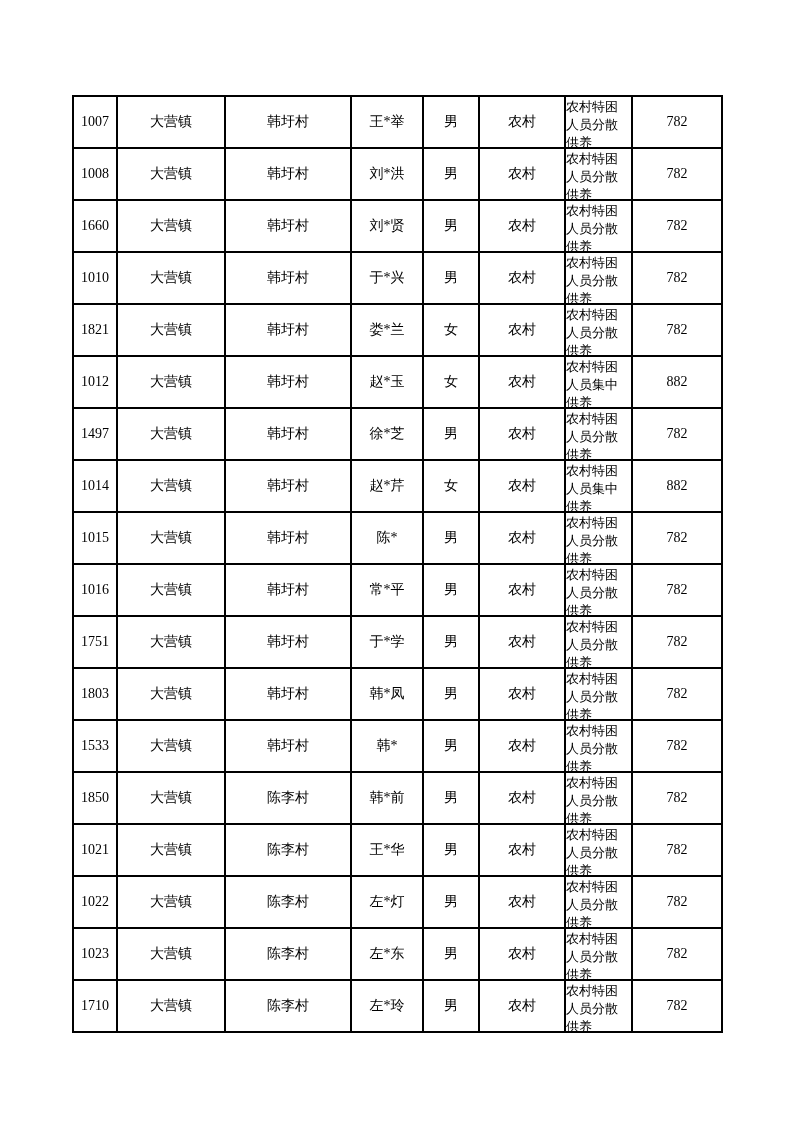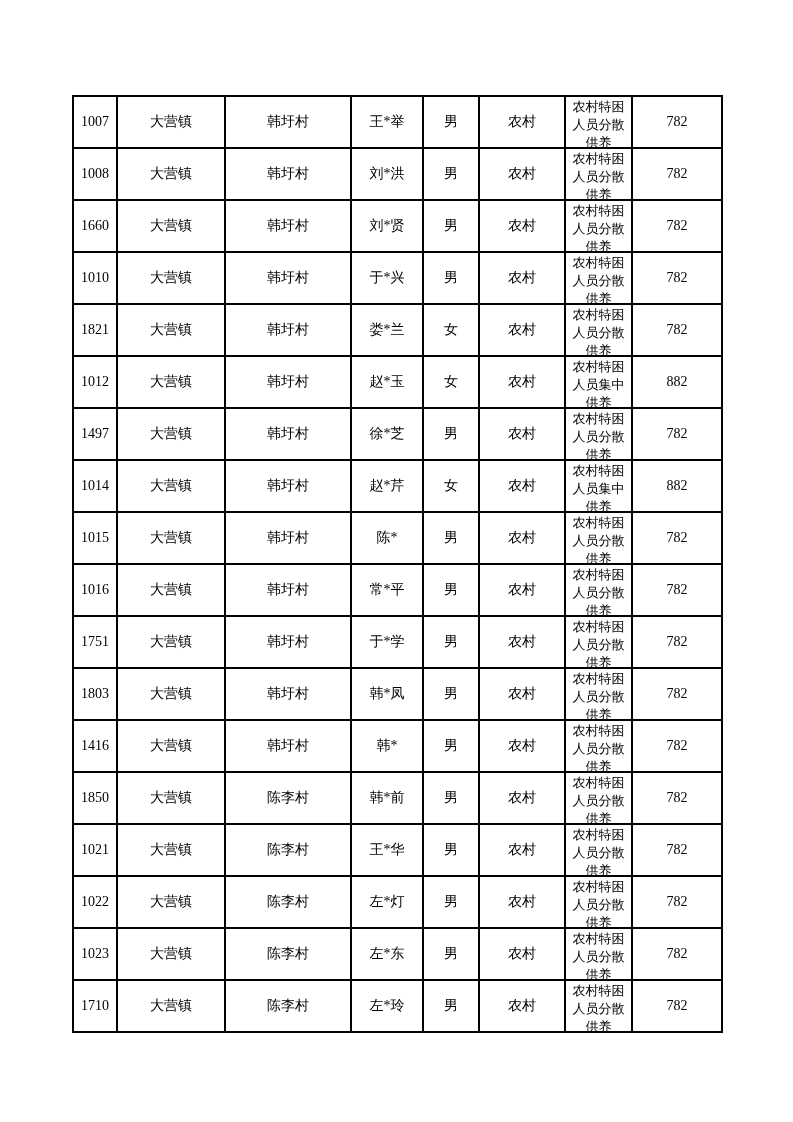--- a/index.html
+++ b/index.html
@@ -44,21 +44,21 @@
   td.cat-cell {
     vertical-align: top;
   }
   .cat-text {
     white-space: pre-line;
     line-height: 18px;
     font-size: 13px;
     height: 49px;
     overflow: hidden;
     padding-top: 1px;
-    text-align: center;
+    text-align: left;
   }
 </style>
 </head>
 <body>
 
 <div class="page">
   <table class="roster">
     <colgroup>
       <col class="c-id">
       <col class="c-town">
@@ -244,21 +244,21 @@
     <td>农村</td>
     <td class="cat-cell">
       <div class="cat-text">农村特困
 人员分散
 供养</div>
     </td>
     <td>782</td>
   </tr>
 
   <tr>
-    <td>1416</td>
+    <td>1533</td>
     <td>大营镇</td>
     <td>韩圩村</td>
     <td>韩*</td>
     <td>男</td>
     <td>农村</td>
     <td class="cat-cell">
       <div class="cat-text">农村特困
 人员分散
 供养</div>
     </td>

